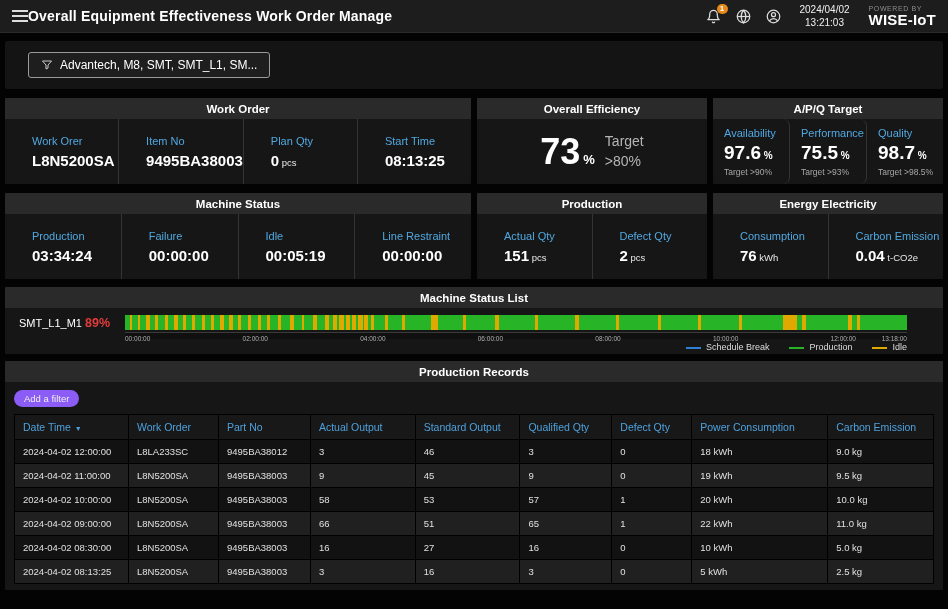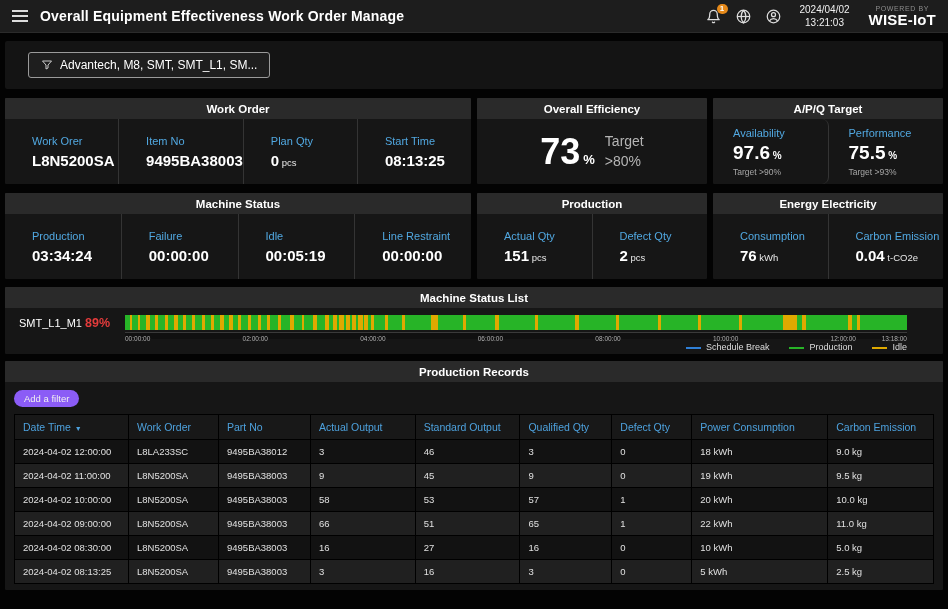--- a/index.html
+++ b/index.html
@@ -9,31 +9,31 @@
     background:#030303;
     font-family:"Liberation Sans", sans-serif;
     -webkit-font-smoothing:antialiased;
   }
 
   
   .topbar {
     height:33px; background:#1d1d1d; border-bottom:1px solid #2b2b2b;
     display:flex; align-items:center; justify-content:space-between; padding:0 12px;
   }
-  .topbar-left { display:flex; align-items:center; gap:12px; }
+  .topbar-left { display:flex; align-items:center; gap:0; }
   .page-title { font-size:14px; font-weight:bold; color:#fff; letter-spacing:.2px; }
   .topbar-right { display:flex; align-items:center; gap:15px; }
   .icon-btn { position:relative; display:flex; align-items:center; cursor:pointer; }
   .badge {
     position:absolute; top:-5px; right:-7px; background:#e5891a; color:#fff;
     font-size:8px; line-height:10px; min-width:11px; text-align:center;
     border-radius:6px; padding:0 2px; font-weight:bold;
   }
   .datetime { font-size:10px; color:#f0f0f0; text-align:center; line-height:1.3; margin-left:4px; }
-  .brand-block { text-align:center; margin-left:4px; }
+  .brand-block { text-align:left; margin-left:4px; }
   .powered-by { font-size:7px; color:#8d8d8d; letter-spacing:.6px; }
   .brand-name { font-size:15px; font-weight:bold; color:#fff; line-height:1.05; letter-spacing:.2px; }
 
   .content { padding:0 5px; }
 
   
   .filter-panel {
     margin-top:8px; background:#141414; height:48px;
     display:flex; align-items:center; padding:0 23px; border-radius:2px;
   }
@@ -61,21 +61,21 @@
   .cell:last-child { border-right:none; }
   .cell-label { font-size:11px; color:#51a8e1; margin-bottom:5px; }
   .cell-value { font-size:15px; font-weight:bold; color:#fff; white-space:nowrap; }
   .cell-value .unit { font-size:9.5px; font-weight:normal; color:#e8e8e8; }
 
   .oe-body { align-items:center; justify-content:center; gap:10px; }
   .oe-value { font-size:36px; font-weight:bold; color:#fff; }
   .oe-unit { font-size:13px; font-weight:bold; color:#fff; margin-left:3px; }
   .oe-target { font-size:14px; color:#b5b5b5; line-height:1.4; }
 
-  .apq-cell { flex:1; display:flex; flex-direction:column; justify-content:center; padding-left:20px; border-right:1px solid #343434;border-radius:7px; }
+  .apq-cell { flex:1; display:flex; flex-direction:column; justify-content:center; padding-left:11px; border-right:1px solid #343434;border-radius:7px; }
   .apq-cell:last-child { border-right:none; }
   .apq-label { font-size:11px; color:#51a8e1; }
   .apq-value { font-size:19px; font-weight:bold; color:#fff; margin:3px 0; white-space:nowrap; }
   .apq-value .unit { font-size:10px; }
   .apq-target { font-size:8.5px; color:#a8a8a8; white-space:nowrap; }
 
   
   .msl { margin-top:8px; height:67px; }
   .msl-body { flex-direction:column; padding:7px 36px 2px 14px; display:flex; }
   .msl-row { display:flex; align-items:center; height:18px; }
@@ -215,20 +215,25 @@
       <div class="card-body" id="apq-body">
           <div class="apq-cell">
             <div class="apq-label">Availability</div>
             <div class="apq-value"><span>97.6</span><span class="unit"> %</span></div>
             <div class="apq-target">Target &gt;90%</div>
           </div>
           <div class="apq-cell">
             <div class="apq-label">Performance</div>
             <div class="apq-value"><span>75.5</span><span class="unit"> %</span></div>
             <div class="apq-target">Target &gt;93%</div>
+          </div>
+          <div class="apq-cell">
+            <div class="apq-label">Quality</div>
+            <div class="apq-value"><span>98.7</span><span class="unit"> %</span></div>
+            <div class="apq-target">Target &gt;98.5%</div>
           </div>
         </div>
     </section>
   </div>
 
   <div class="grid-row">
     <section class="card">
       <div class="card-header">Machine Status</div>
       <div class="card-body" id="ms-body">
           <div class="cell">

